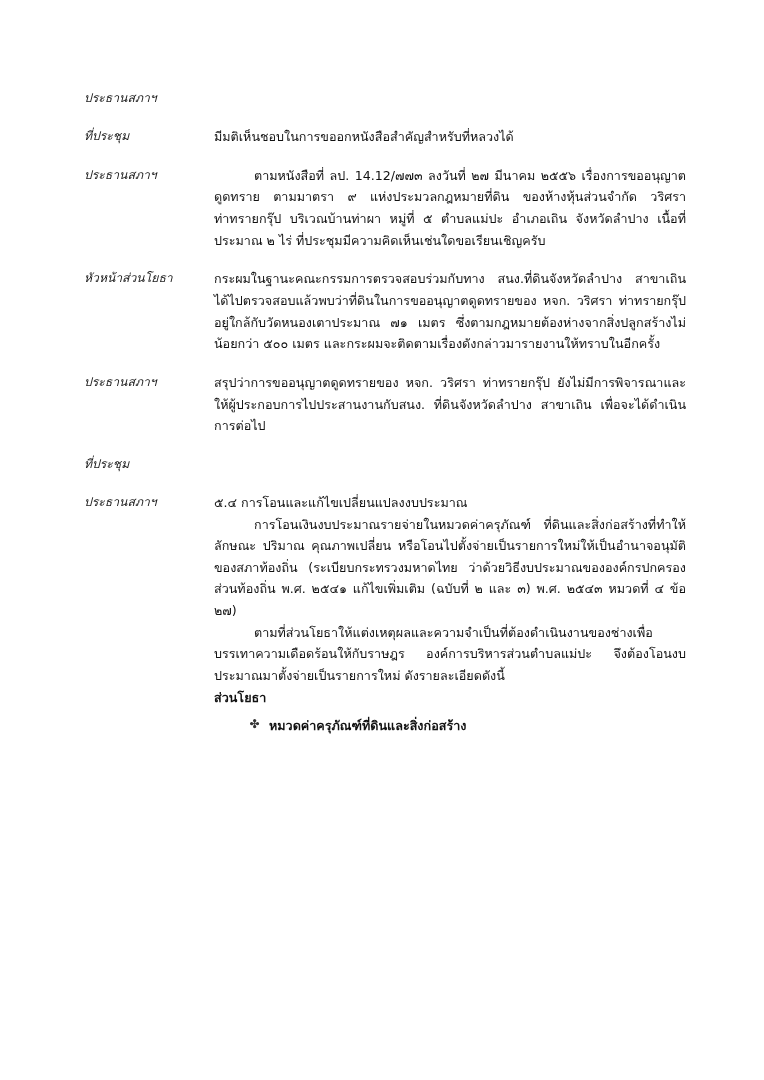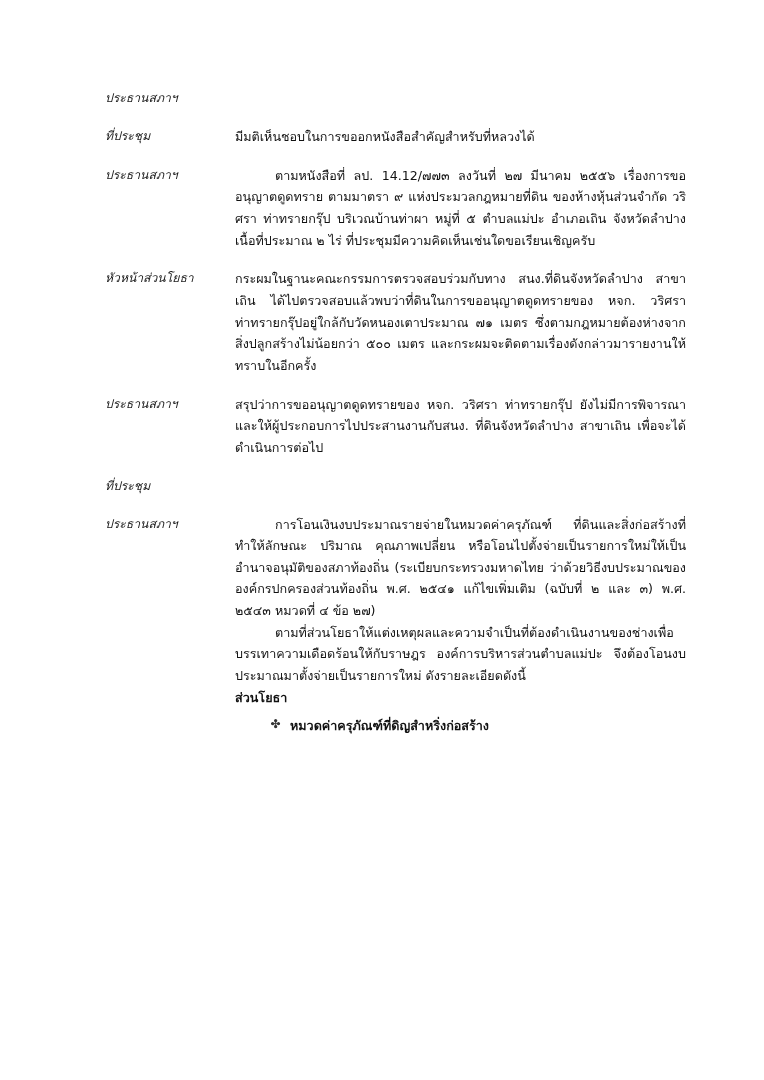--- a/index.html
+++ b/index.html
@@ -18,21 +18,20 @@
     width: 764px;
     height: 1080px;
     background: #ffffff;
     box-sizing: border-box;
     padding: 88px 78px 40px 84px;
   }
   .entry {
     display: flex;
     align-items: flex-start;
     margin-bottom: 17px;
-    margin-left: 21px;
   }
   .speaker {
     width: 130px;
     flex: 0 0 130px;
     font-size: 12.2px;
     line-height: 1.72;
     font-style: italic;
     color: #1a1a1a;
     padding-top: 0px;
   }
@@ -114,23 +113,24 @@
     </div>
   </div>
 
   <div class="entry">
     <div class="speaker">ที่ประชุม</div>
   </div>
 
   <div class="entry">
     <div class="speaker">ประธานสภาฯ</div>
     <div class="body">
+      <p>๕.๔  การโอนและแก้ไขเปลี่ยนแปลงงบประมาณ</p>
       <p class="indent">การโอนเงินงบประมาณรายจ่ายในหมวดค่าครุภัณฑ์ ที่ดินและสิ่งก่อสร้างที่ทำให้ลักษณะ ปริมาณ คุณภาพเปลี่ยน หรือโอนไปตั้งจ่ายเป็นรายการใหม่ให้เป็นอำนาจอนุมัติของสภาท้องถิ่น (ระเบียบกระทรวงมหาดไทย ว่าด้วยวิธีงบประมาณขององค์กรปกครองส่วนท้องถิ่น พ.ศ. ๒๕๔๑ แก้ไขเพิ่มเติม (ฉบับที่ ๒ และ ๓) พ.ศ. ๒๕๔๓ หมวดที่ ๔ ข้อ ๒๗)</p>
       <p class="indent">ตามที่ส่วนโยธาให้แต่งเหตุผลและความจำเป็นที่ต้องดำเนินงานของช่างเพื่อบรรเทาความเดือดร้อนให้กับราษฎร องค์การบริหารส่วนตำบลแม่ปะ จึงต้องโอนงบประมาณมาตั้งจ่ายเป็นรายการใหม่ ดังรายละเอียดดังนี้</p>
       <p class="underline list-item">ส่วนโยธา</p>
       <div class="sub-item">
         <span class="bullet-icon">✤</span>
-        <span>หมวดค่าครุภัณฑ์ที่ดิญสำหริ่งก่อสร้าง</span>
+        <span>หมวดค่าครุภัณฑ์ที่ดินและสิ่งก่อสร้าง</span>
       </div>
     </div>
   </div>
 
 </div>
 
 </body></html>

